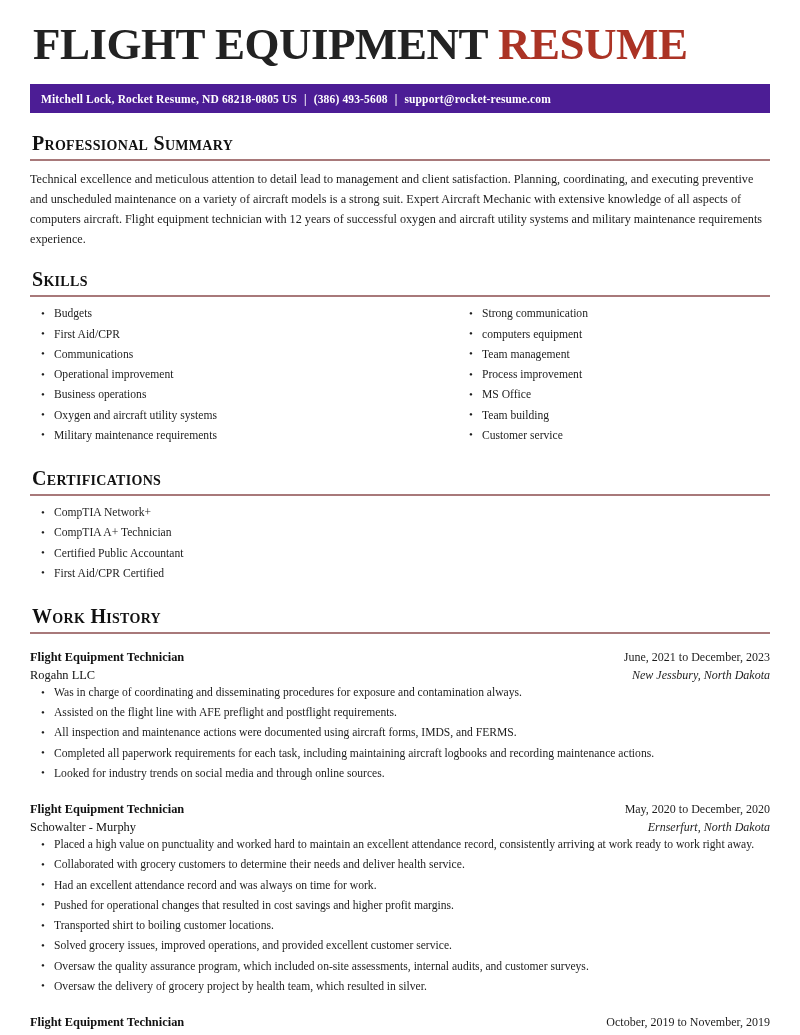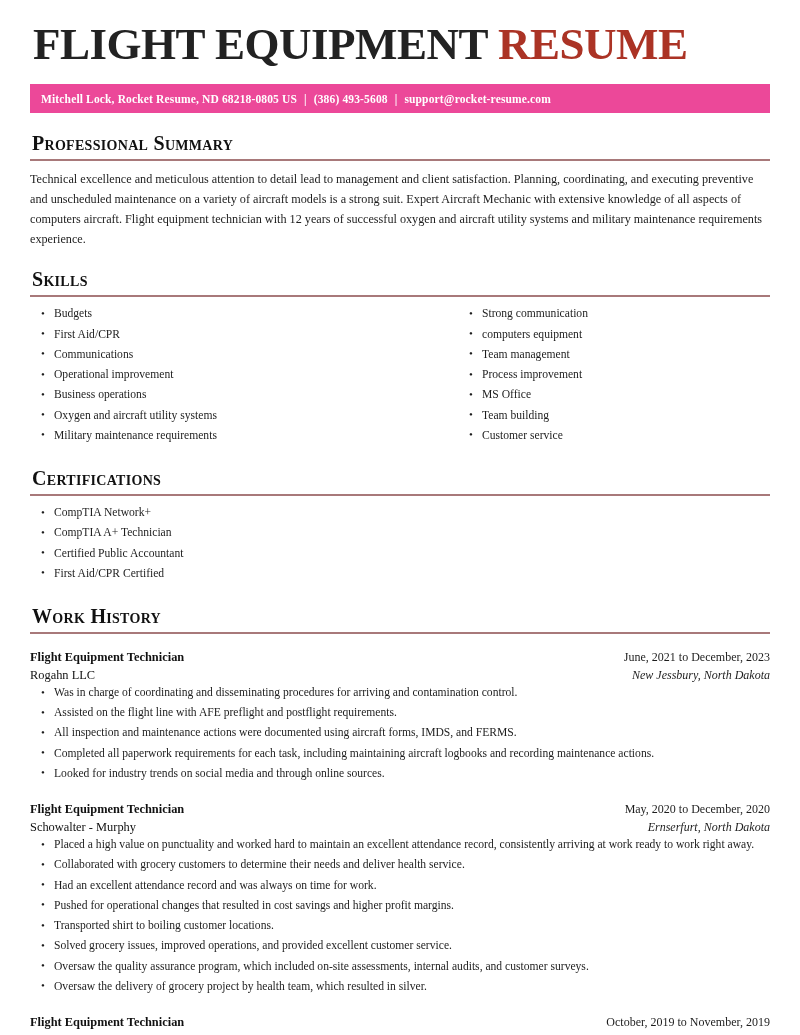--- a/index.html
+++ b/index.html
@@ -36,21 +36,21 @@
     color: #222222;
     white-space: nowrap;
   }
   .resume-title .accent {
     color: #ab3325;
   }
 
   
   .contact-bar {
     margin-top: 15px;
-    background: #ec4899;
+    background: #4c1d95;
     color: #ffffff;
     height: 29px;
     display: flex;
     align-items: center;
     padding: 0 11px;
     box-sizing: border-box;
   }
   .contact-bar .contact-text {
     font-size: 11.5px;
     font-weight: bold;
@@ -232,21 +232,21 @@
     <div class="job">
       <div class="job-row">
         <span class="job-title">Flight Equipment Technician</span>
         <span class="job-dates">June, 2021 to December, 2023</span>
       </div>
       <div class="job-row">
         <span class="job-company">Rogahn LLC</span>
         <span class="job-location">New Jessbury, North Dakota</span>
       </div>
       <ul class="bullets job-bullets">
-        <li>Was in charge of coordinating and disseminating procedures for arriving and contamination control.</li>
+        <li>Was in charge of coordinating and disseminating procedures for exposure and contamination always.</li>
         <li>Assisted on the flight line with AFE preflight and postflight requirements.</li>
         <li>All inspection and maintenance actions were documented using aircraft forms, IMDS, and FERMS.</li>
         <li>Completed all paperwork requirements for each task, including maintaining aircraft logbooks and recording maintenance actions.</li>
         <li>Looked for industry trends on social media and through online sources.</li>
       </ul>
     </div>
 
     <div class="job">
       <div class="job-row">
         <span class="job-title">Flight Equipment Technician</span>

